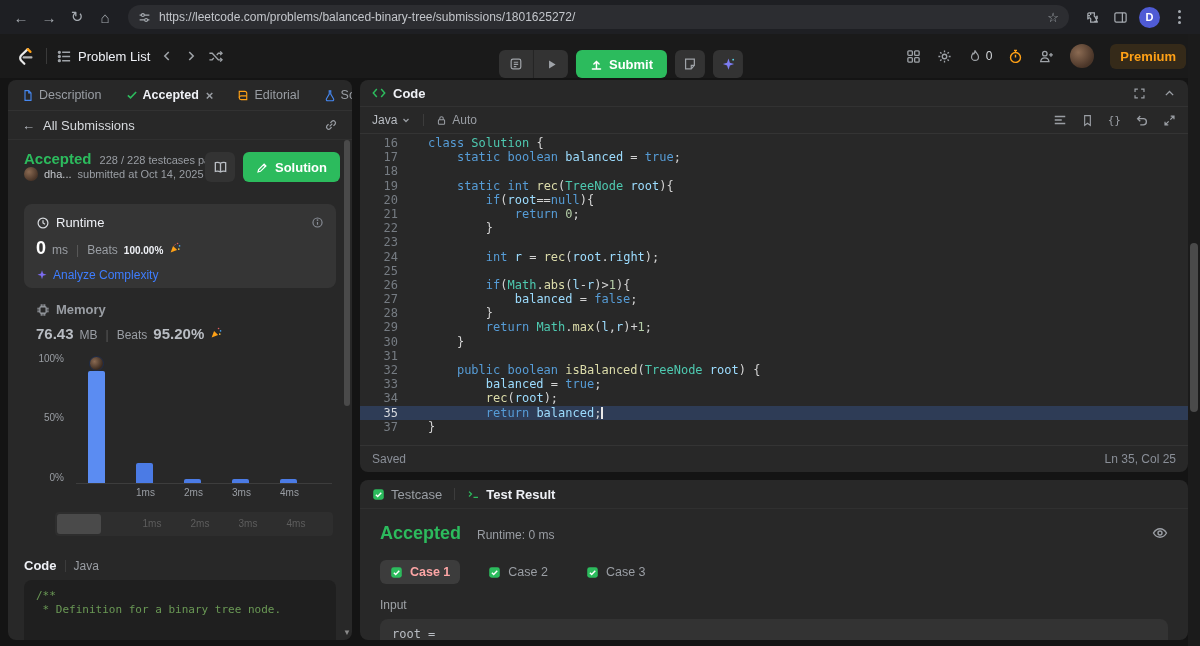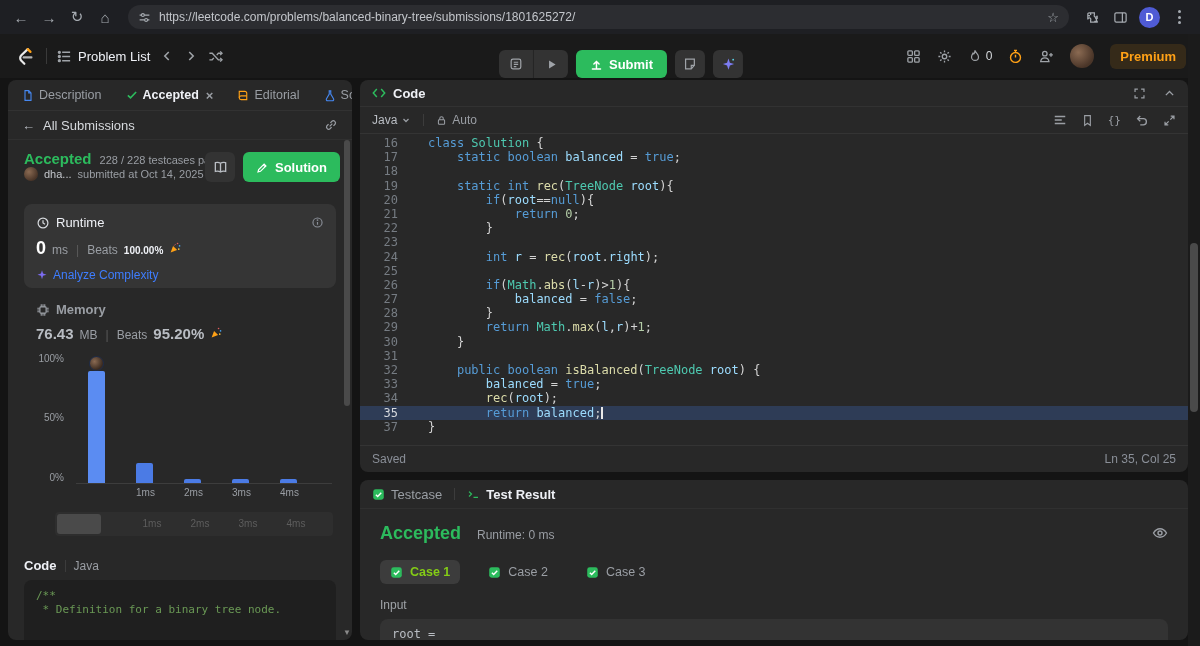--- a/index.html
+++ b/index.html
@@ -149,21 +149,21 @@
   .test-tab{display:flex;align-items:center;gap:6px;font-size:13px;color:#9a9ea4;cursor:pointer;}
   .test-tab.active{color:#eff1f6;font-weight:bold;}
   .test-body{position:relative;padding:14px 20px;}
   .result-line{display:flex;align-items:baseline;gap:16px;}
   .tp-accepted{color:#2cbb5d;font-size:18px;font-weight:bold;}
   .tp-runtime{color:#9a9ea4;font-size:12px;}
   .eye-btn{position:absolute;right:20px;top:16px;color:#9a9ea4;cursor:pointer;}
   .cases{display:flex;align-items:center;gap:18px;margin-top:16px;}
   .case{display:flex;align-items:center;gap:7px;font-size:12.5px;color:#9a9ea4;cursor:pointer;
     padding:5px 10px;border-radius:6px;}
-  .case.active{background:#3c3c3c;color:#84cc16;font-weight:bold;}
+  .case.active{background:#3c3c3c;color:#fca5a5;font-weight:bold;}
   .input-label{margin-top:14px;color:#9fa3a8;font-size:12px;}
   .input-box{margin-top:7px;height:30px;background:#333;border-radius:8px;display:flex;align-items:center;
     padding:0 12px;font-family:"DejaVu Sans Mono",monospace;font-size:12px;color:#b9bdc3;}
 
   
   .win-scroll{position:absolute;right:0;top:34px;width:12px;height:612px;background:#1b1b1b;}
   .win-thumb{position:absolute;left:2px;width:8px;top:209px;height:169px;background:#4a4a4a;border-radius:4px;}
 </style>
 </head>
 <body>

